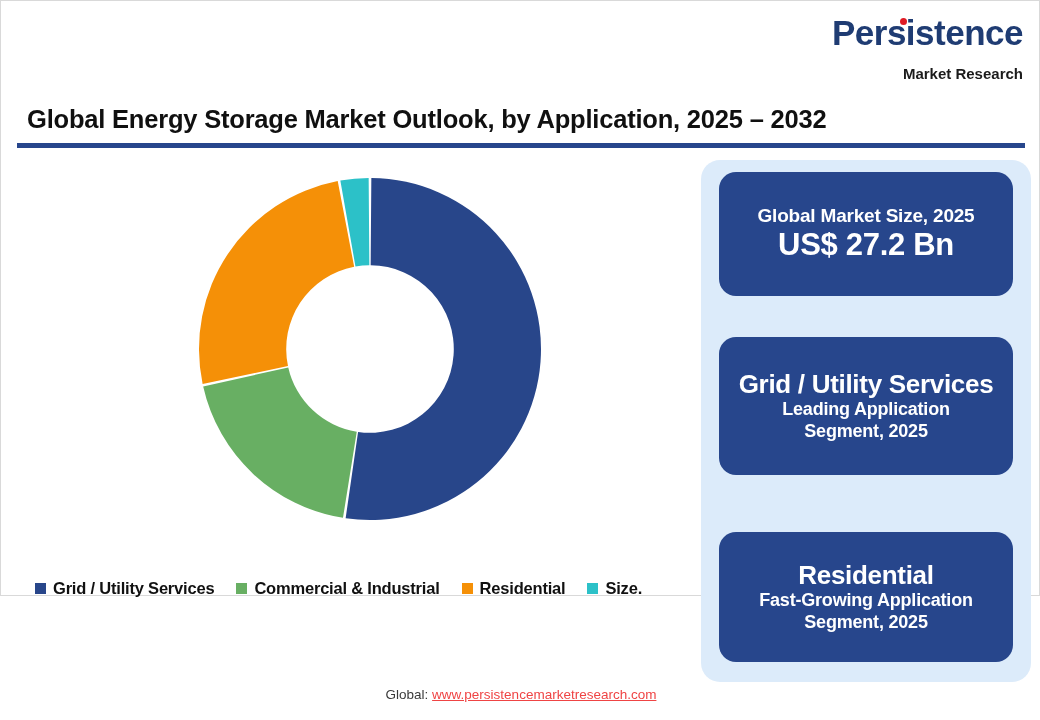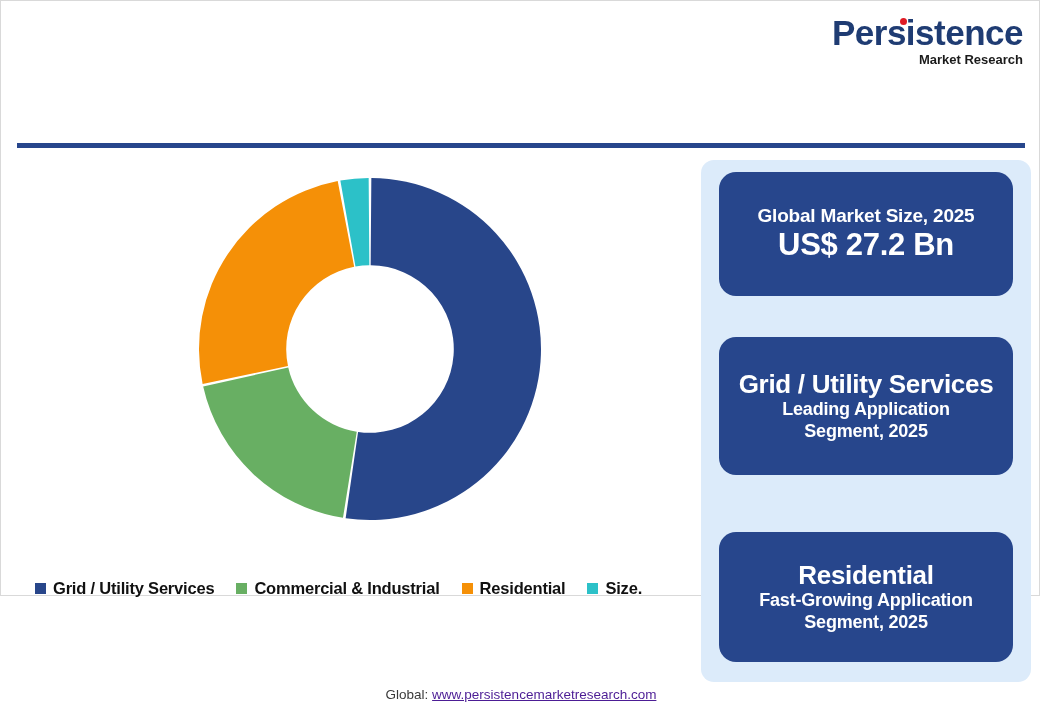--- a/index.html
+++ b/index.html
@@ -42,25 +42,25 @@
   #logo-dot {
     position: absolute;
     width: 7px;
     height: 7px;
     border-radius: 50%;
     background: #E01B24;
     top: 3px;
     left: 87px;
   }
   #logo-sub {
-    font-size: 13px;
+    font-size: 15px;
     font-weight: bold;
     color: #1b1b1b;
     letter-spacing: 0px;
-    margin-top: 3px;
+    margin-top: 16px;
   }
 
   
   #title {
     position: absolute;
     top: 104px;
     left: 26px;
     width: 900px;
     font-size: 25.5px;
     font-weight: bold;
@@ -119,21 +119,21 @@
   }
 
   
   #side-panel {
     position: absolute;
     left: 700px;
     top: 159px;
     width: 330px;
     height: 522px;
     background: #DCEBFA;
-    border-radius: 13px;
+    border-radius: 19px;
   }
   .stat-card {
     position: absolute;
     left: 18px;
     width: 294px;
     background: #27468C;
     border-radius: 17px;
     color: #ffffff;
     text-align: center;
     display: flex;
@@ -175,35 +175,36 @@
   #source {
     position: absolute;
     left: 0;
     top: 686px;
     width: 1040px;
     text-align: center;
     font-size: 13.5px;
     color: #3a3a3a;
   }
   #source-link {
-    color: #4c1d95;
+    color: #ef4444;
     text-decoration: underline;
   }
 </style>
 </head>
 <body>
 
 <div id="page">
 
   <div id="logo">
     <div id="logo-main">Persistence</div>
     <div id="logo-dot"></div>
     <div id="logo-sub">Market Research</div>
   </div>
 
+  <div id="title">Global Energy Storage Market Outlook, by Application, 2025 – 2032</div>
   <div id="title-rule"></div>
 
   <div id="chart-area">
     <svg id="donut-svg" width="672" height="410" viewBox="0 0 672 410">
       <g id="donut-slices">
           <path d="M 354.34301705196964 22.00527404274098 A 171 171 0 1 1 328.63999270817084 362.255989686457 L 341.0635964270037 275.9354349463639 A 83.78999999999999 83.78999999999999 0 1 0 353.65807835546514 109.21258428094308 Z" fill="#28468A"></path>
           <path d="M 325.9844404048858 361.8524786307943 A 171 171 0 0 1 186.1770341874561 230.56458541641064 L 271.2567467518535 211.4066468540412 A 83.78999999999999 83.78999999999999 0 0 0 339.76237579839403 275.7377145290892 Z" fill="#68AF63"></path>
           <path d="M 185.6075758599279 227.93960990781386 A 171 171 0 0 1 320.6939864267153 25.079419108309594 L 337.1700533490905 110.7189153630717 A 83.78999999999999 83.78999999999999 0 0 0 270.97771217136466 210.1204088548288 Z" fill="#F59007"></path>
           <path d="M 323.3355537866883 24.592694247376727 A 171 171 0 0 1 351.6569829480304 22.00527404274098 L 352.3419216445349 109.21258428094308 A 83.78999999999999 83.78999999999999 0 0 0 338.46442135547727 110.48042018121461 Z" fill="#2CC1C8"></path>
         </g>

